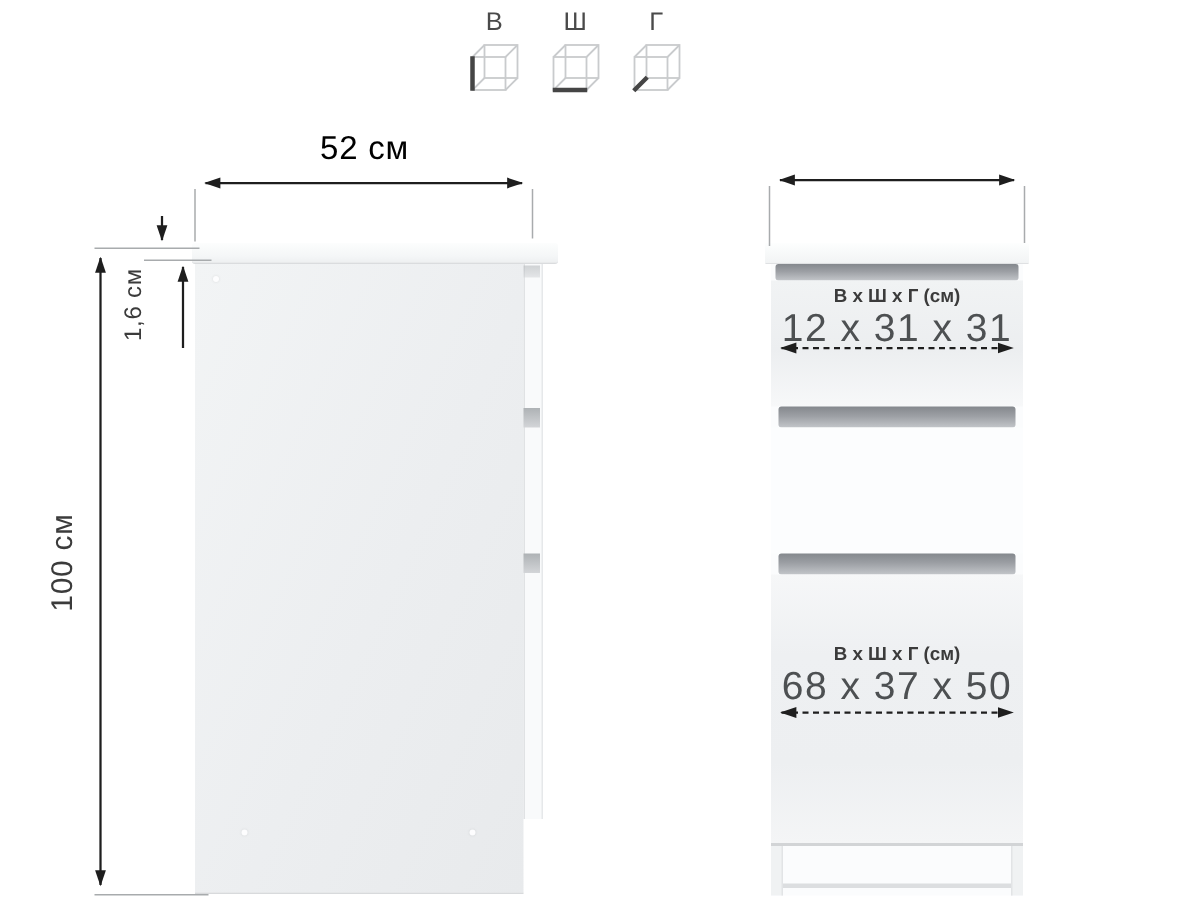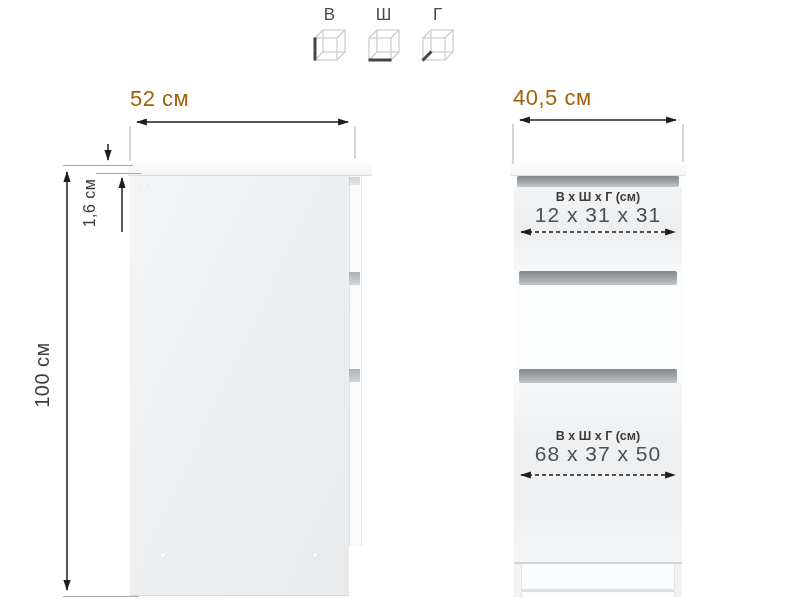--- a/index.html
+++ b/index.html
@@ -10,21 +10,21 @@
   .group{display:contents;}
   .abs{position:absolute;}
 
   
   #legend{position:absolute;left:311px;top:5px;display:flex;gap:17px;}
   .legend-item{width:37px;text-align:center;}
   .legend-label{font-size:17px;color:#4a4a4a;height:20px;line-height:20px;}
   .cube{width:36px;height:36px;margin:2px auto 0;display:block;}
 
   
-  .dim-h{position:absolute;font-size:22px;color:#a16207;letter-spacing:.5px;}
+  .dim-h{position:absolute;font-size:22px;color:#000000;text-align:center;letter-spacing:.5px;}
   .dim-v{position:absolute;text-align:center;transform:rotate(-90deg);color:#3b3b3b;letter-spacing:.5px;}
   #lbl-52{left:130px;top:86px;width:226px;}
   #lbl-405{left:513px;top:85px;width:170px;}
   #lbl-100{left:-4px;top:364px;width:92px;height:22px;font-size:20px;}
   #lbl-16{left:56px;top:194px;width:68px;height:18px;font-size:16px;}
 
   
   .sv-top{left:128px;top:162px;width:244px;height:13px;border-radius:2px;
     background:linear-gradient(180deg,#fcfdfd 0%,#f4f6f7 70%,#eef0f1 100%);
     border-bottom:1px solid #dadcde;}
@@ -51,21 +51,21 @@
   #fv-d3{top:383px;height:179px;background:linear-gradient(180deg,#f6f7f8 0%,#eef0f2 30%,#edeff1 70%,#f4f5f6 100%);}
   #fv-plinth{left:514px;top:562px;width:168px;height:33px;background:#fbfcfd;border-top:2px solid #d2d4d6;}
   .fv-plinth-foot{position:absolute;top:0;width:7px;height:100%;background:#f0f2f3;}
   #fv-foot-l{left:0;border-right:1px solid #e2e4e6;}
   #fv-foot-r{right:0;border-left:1px solid #e2e4e6;}
   .fv-plinth-rail{position:absolute;left:8px;right:8px;bottom:5px;height:3px;background:#dcdee0;}
 
   .dw-h{position:absolute;left:514px;width:168px;text-align:center;
     font-size:12.5px;font-weight:700;color:#3b3b3b;}
   .dw-v{position:absolute;left:514px;width:168px;text-align:center;
-    font-size:21px;color:#4d5052;letter-spacing:1px;}
+    font-size:26px;color:#4d5052;letter-spacing:1px;}
   #dw-h1{top:190px;} #dw-v1{top:203px;}
   #dw-h3{top:429px;} #dw-v3{top:442px;}
 
   #overlay{position:absolute;left:0;top:0;pointer-events:none;}
 </style>
 </head>
 <body>
 
 <div id="canvas">
 
@@ -135,21 +135,20 @@
       <div class="fv-plinth-rail"></div>
     </div>
     <div class="dw-h" id="dw-h1">В х Ш х Г (см)</div>
     <div class="dw-v" id="dw-v1">12 х 31 х 31</div>
     <div class="dw-h" id="dw-h3">В х Ш х Г (см)</div>
     <div class="dw-v" id="dw-v3">68 х 37 х 50</div>
   </div>
 
   
   <div class="dim-h" id="lbl-52">52 см</div>
-  <div class="dim-h" id="lbl-405">40,5 см</div>
   <div class="dim-v" id="lbl-100">100 см</div>
   <div class="dim-v" id="lbl-16">1,6 см</div>
 
   
   <svg id="overlay" width="800" height="612">
     <defs>
       <marker id="arr" viewBox="0 0 12 10" refX="11" refY="5" markerWidth="11" markerHeight="9" markerUnits="userSpaceOnUse" orient="auto-start-reverse">
         <path d="M0,1 L12,5 L0,9 Z" fill="#1e1e1e"></path>
       </marker>
     </defs>

